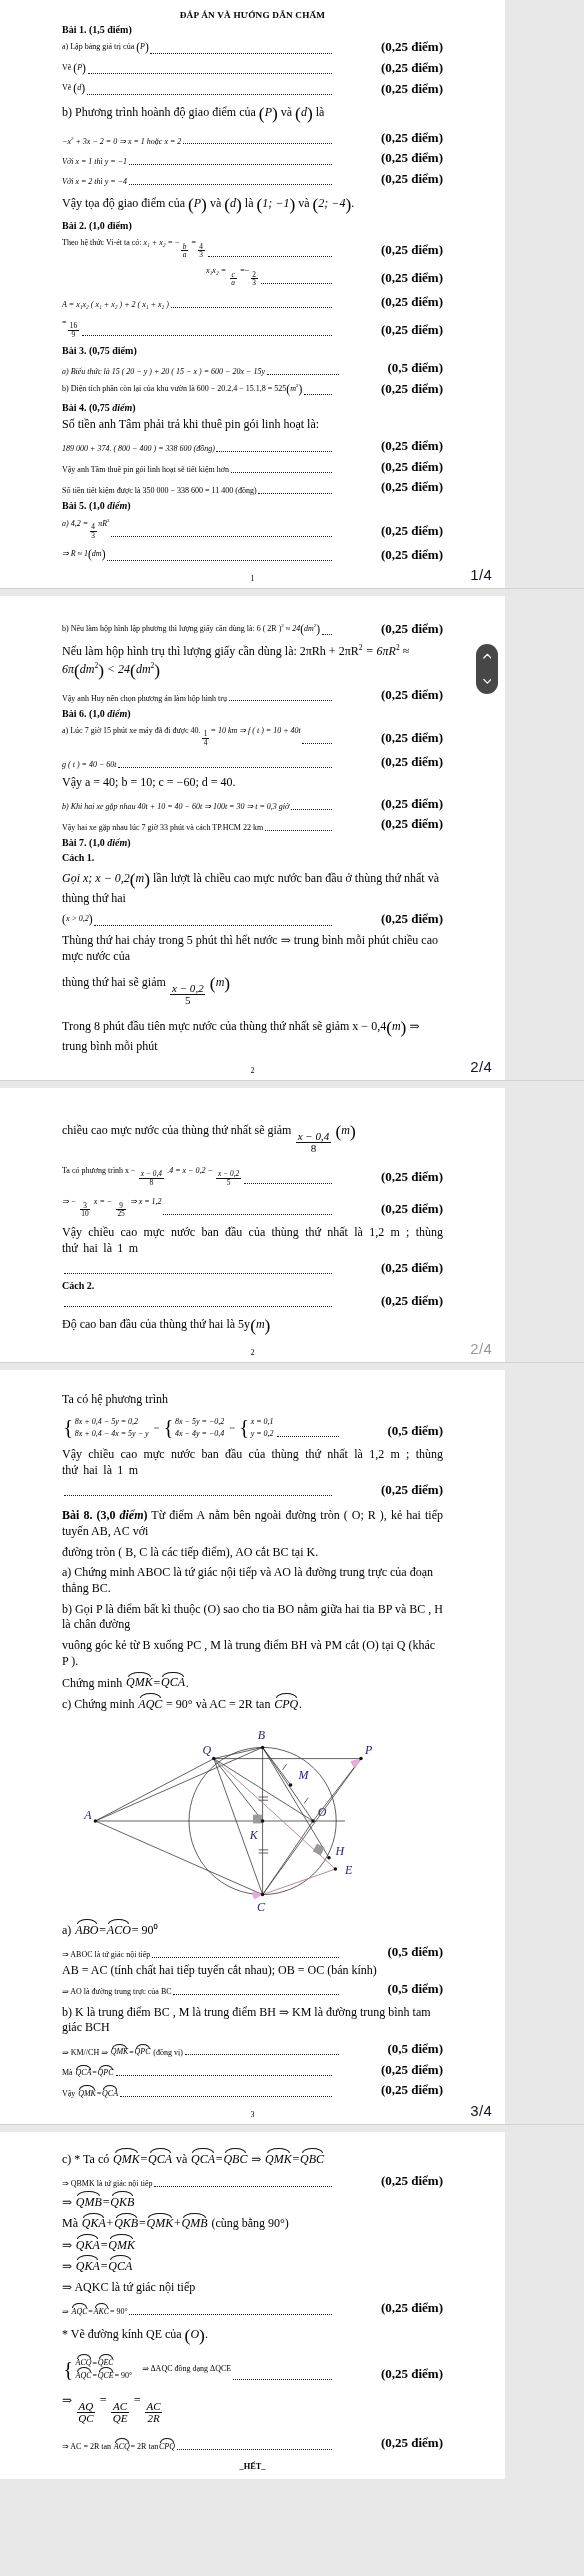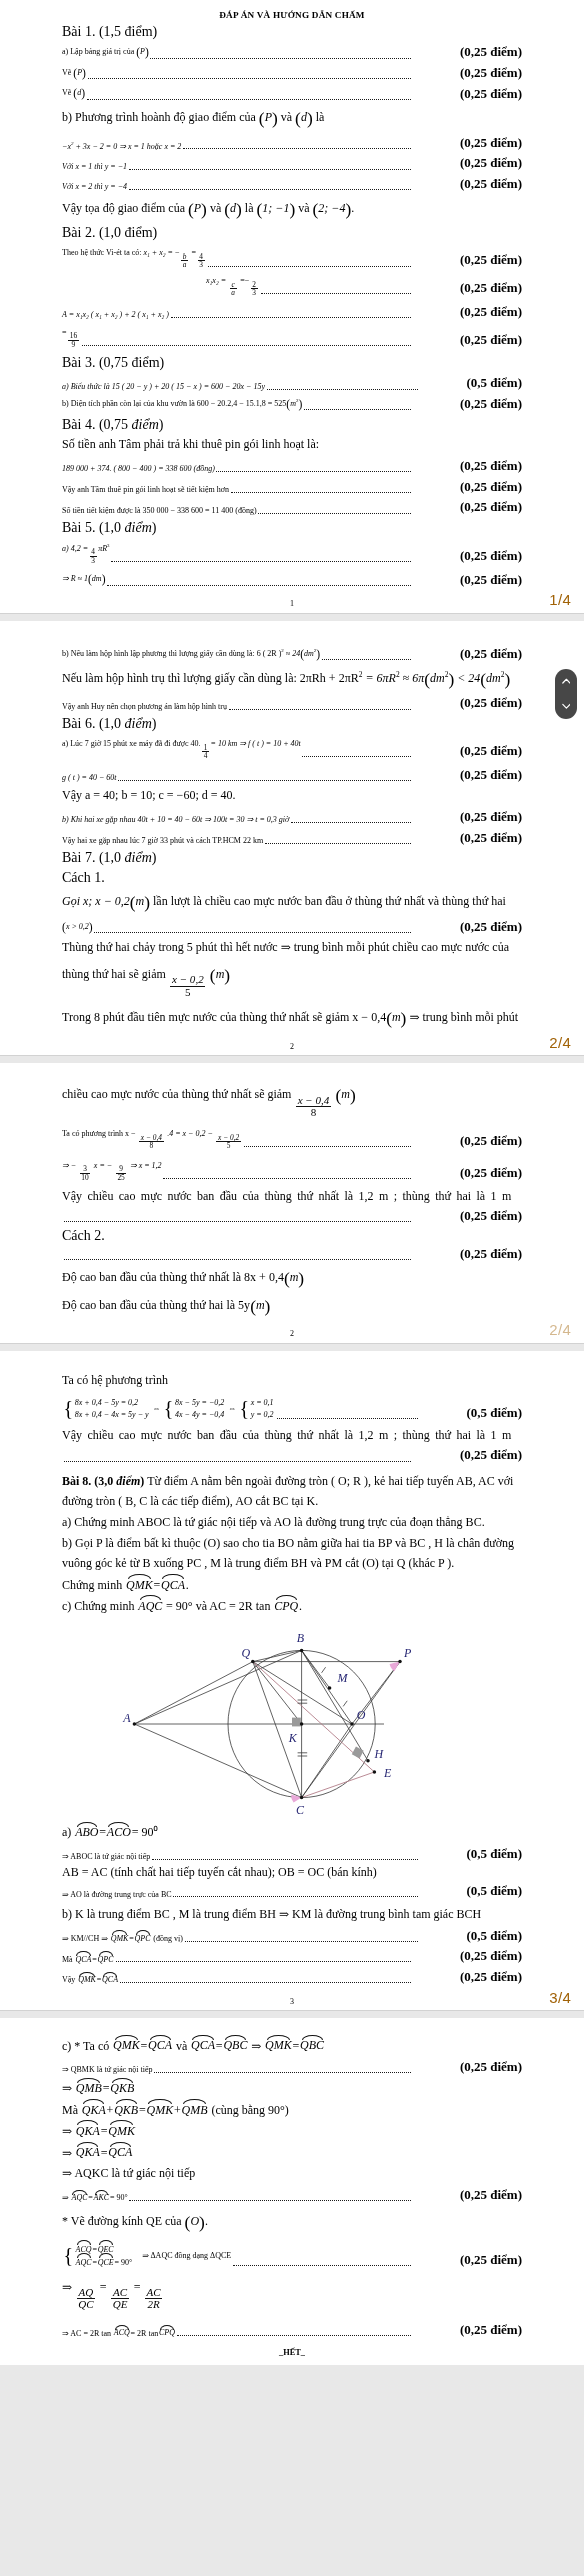--- a/index.html
+++ b/index.html
@@ -3,40 +3,40 @@
 <meta charset="utf-8">
 <style>
   * { box-sizing: border-box; margin: 0; padding: 0; }
   html, body {
     width: 584px;
     background: #e8e8e8;
     font-family: "Liberation Serif", "DejaVu Serif", serif;
   }
   .viewer { width: 584px; position: relative; }
   .page {
-    width: 584px;
+    width: 505px;
     background: #fff;
     position: relative;
     padding: 4.8px 0 3.2px 0;
     overflow: hidden;
   }
   .page-sep { height: 8px; background: #e8e8e8; border-top: 0.8px solid #d2d2d2; }
 
   .inner { padding: 0 62px 0 62px; }
 
   .doc-title {
     text-align: center;
     font-weight: bold;
     font-size: 9.2px;
     letter-spacing: 0.2px;
     margin: 5.6px 0 4px 0;
   }
   .bai-head {
-    font-weight: normal;
-    font-size: 14px;
+    font-weight: bold;
+    font-size: 10px;
     margin: 4px 0 2.4px 0;
   }
   .bai-head i { font-style: italic; }
 
   
   .ln {
     display: flex;
     align-items: flex-end;
     font-size: 8px;
     line-height: 1.28;
@@ -131,21 +131,21 @@
   .page-num {
     text-align: center;
     font-size: 8px;
     margin: 11.2px 0 1.6px 0;
   }
   .page-badge {
     position: absolute;
     right: 12.8px;
     bottom: 4.8px;
     font-size: 15px;
-    color: #a16207;
+    color: #0f172a;
     font-family: "Liberation Sans", sans-serif;
     letter-spacing: 0.4px;
   }
   .het {
     text-align: center;
     font-weight: bold;
     font-size: 8.4px;
     margin: 9.6px 0 4.8px 0;
   }
 
@@ -452,21 +452,21 @@
         <span>⇒ trung bình mỗi phút</span>
       </div>
 
       <div class="page-num">2</div>
     </div>
     <div class="page-badge">2/4</div>
   </div>
 
   <div class="page-sep"></div>
 
-  <div class="page" style="padding-top:16px;">
+  <div class="page" style="padding-top:28px;">
     <div class="inner">
       <div class="para">
         <span>chiều cao mực nước của thùng thứ nhất sẽ giảm</span>
         <span class="frac">
             <span class="m">x − 0,4</span>
             <span>8</span>
           </span>
         <span class="paren">(</span><span class="m">m</span><span class="paren">)</span>
       </div>
 
@@ -511,23 +511,20 @@
 
       <div class="bai-head">Cách 2.</div>
 
 
       <div class="ln" style="margin-top:-0.8px;">
         <span class="body"></span>
         <span class="dots"></span>
         <span class="score">(0,25 điểm)</span>
       </div>
 
-      <div class="para">
-        <span>Độ cao ban đầu của thùng thứ nhất là 8x + 0,4</span><span class="paren">(</span><span class="m">m</span><span class="paren">)</span>
-      </div>
 
       <div class="para" style="margin-top:1px;">
         <span>Độ cao ban đầu của thùng thứ hai là 5y</span><span class="paren">(</span><span class="m">m</span><span class="paren">)</span>
       </div>
 
       <div class="page-num">2</div>
     </div>
     <div class="page-badge" style="opacity:.45;">2/4</div>
   </div>
 

